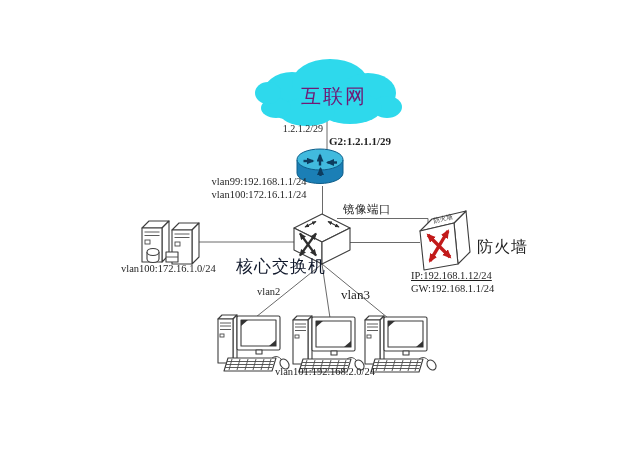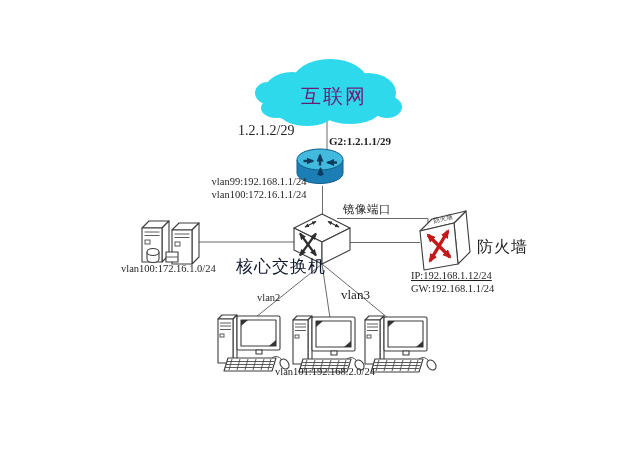--- a/index.html
+++ b/index.html
@@ -1,31 +1,31 @@
 <!DOCTYPE html>
 <html><head>
 <meta charset="utf-8">
 <style>
   html,body{margin:0;padding:0;background:#fff;}
   #canvas{position:relative;width:642px;height:456px;background:#ffffff;overflow:hidden;
           font-family:"Liberation Serif","DejaVu Serif",serif;}
   #diagram-svg{position:absolute;left:0;top:0;}
   .lbl{position:absolute;color:#1f1f1f;white-space:nowrap;line-height:1.15;}
   .lbl-internet{left:298px;top:85px;width:72px;text-align:center;font-size:20px;letter-spacing:2px;color:#701a75;}
-  .lbl-uplink{left:238px;top:123px;width:85px;font-size:14px;}
+  .lbl-uplink{left:238px;top:123px;width:85px;text-align:right;font-size:10px;}
   .lbl-g2{left:329px;top:135px;font-size:11px;font-weight:bold;}
   .lbl-vlanblock{left:198px;top:176px;width:122px;text-align:center;font-size:10.5px;}
   .lbl-vlanblock div{line-height:12.8px;}
   .lbl-mirror{left:343px;top:203px;font-size:11.5px;letter-spacing:0.5px;}
   .lbl-core{left:236px;top:257px;font-size:17px;letter-spacing:1px;color:#0f172a;}
   .lbl-srv{left:121px;top:263px;font-size:10.5px;}
   .lbl-fw{left:477px;top:238px;font-size:16px;letter-spacing:1px;color:#222;}
   .lbl-fwip{left:411px;top:270px;font-size:10.5px;text-decoration:underline;}
   .lbl-fwgw{left:411px;top:283px;font-size:10.5px;}
-  .lbl-vlan2{left:257px;top:286px;font-size:10.5px;margin-top:6px;}
+  .lbl-vlan2{left:257px;top:286px;font-size:10.5px;}
   .lbl-vlan3{left:341px;top:288px;font-size:13px;}
   .lbl-pcs{left:275px;top:366px;font-size:10.5px;}
   .conn{stroke:#6a6a6a;stroke-width:1;fill:none;}
   .icon{stroke:#3d3d3d;stroke-width:1.1;fill:#ffffff;stroke-linejoin:round;}
   .thin{stroke:#4a4a4a;stroke-width:0.9;fill:none;}
 </style>
 </head>
 <body>
 
 <div id="canvas">

